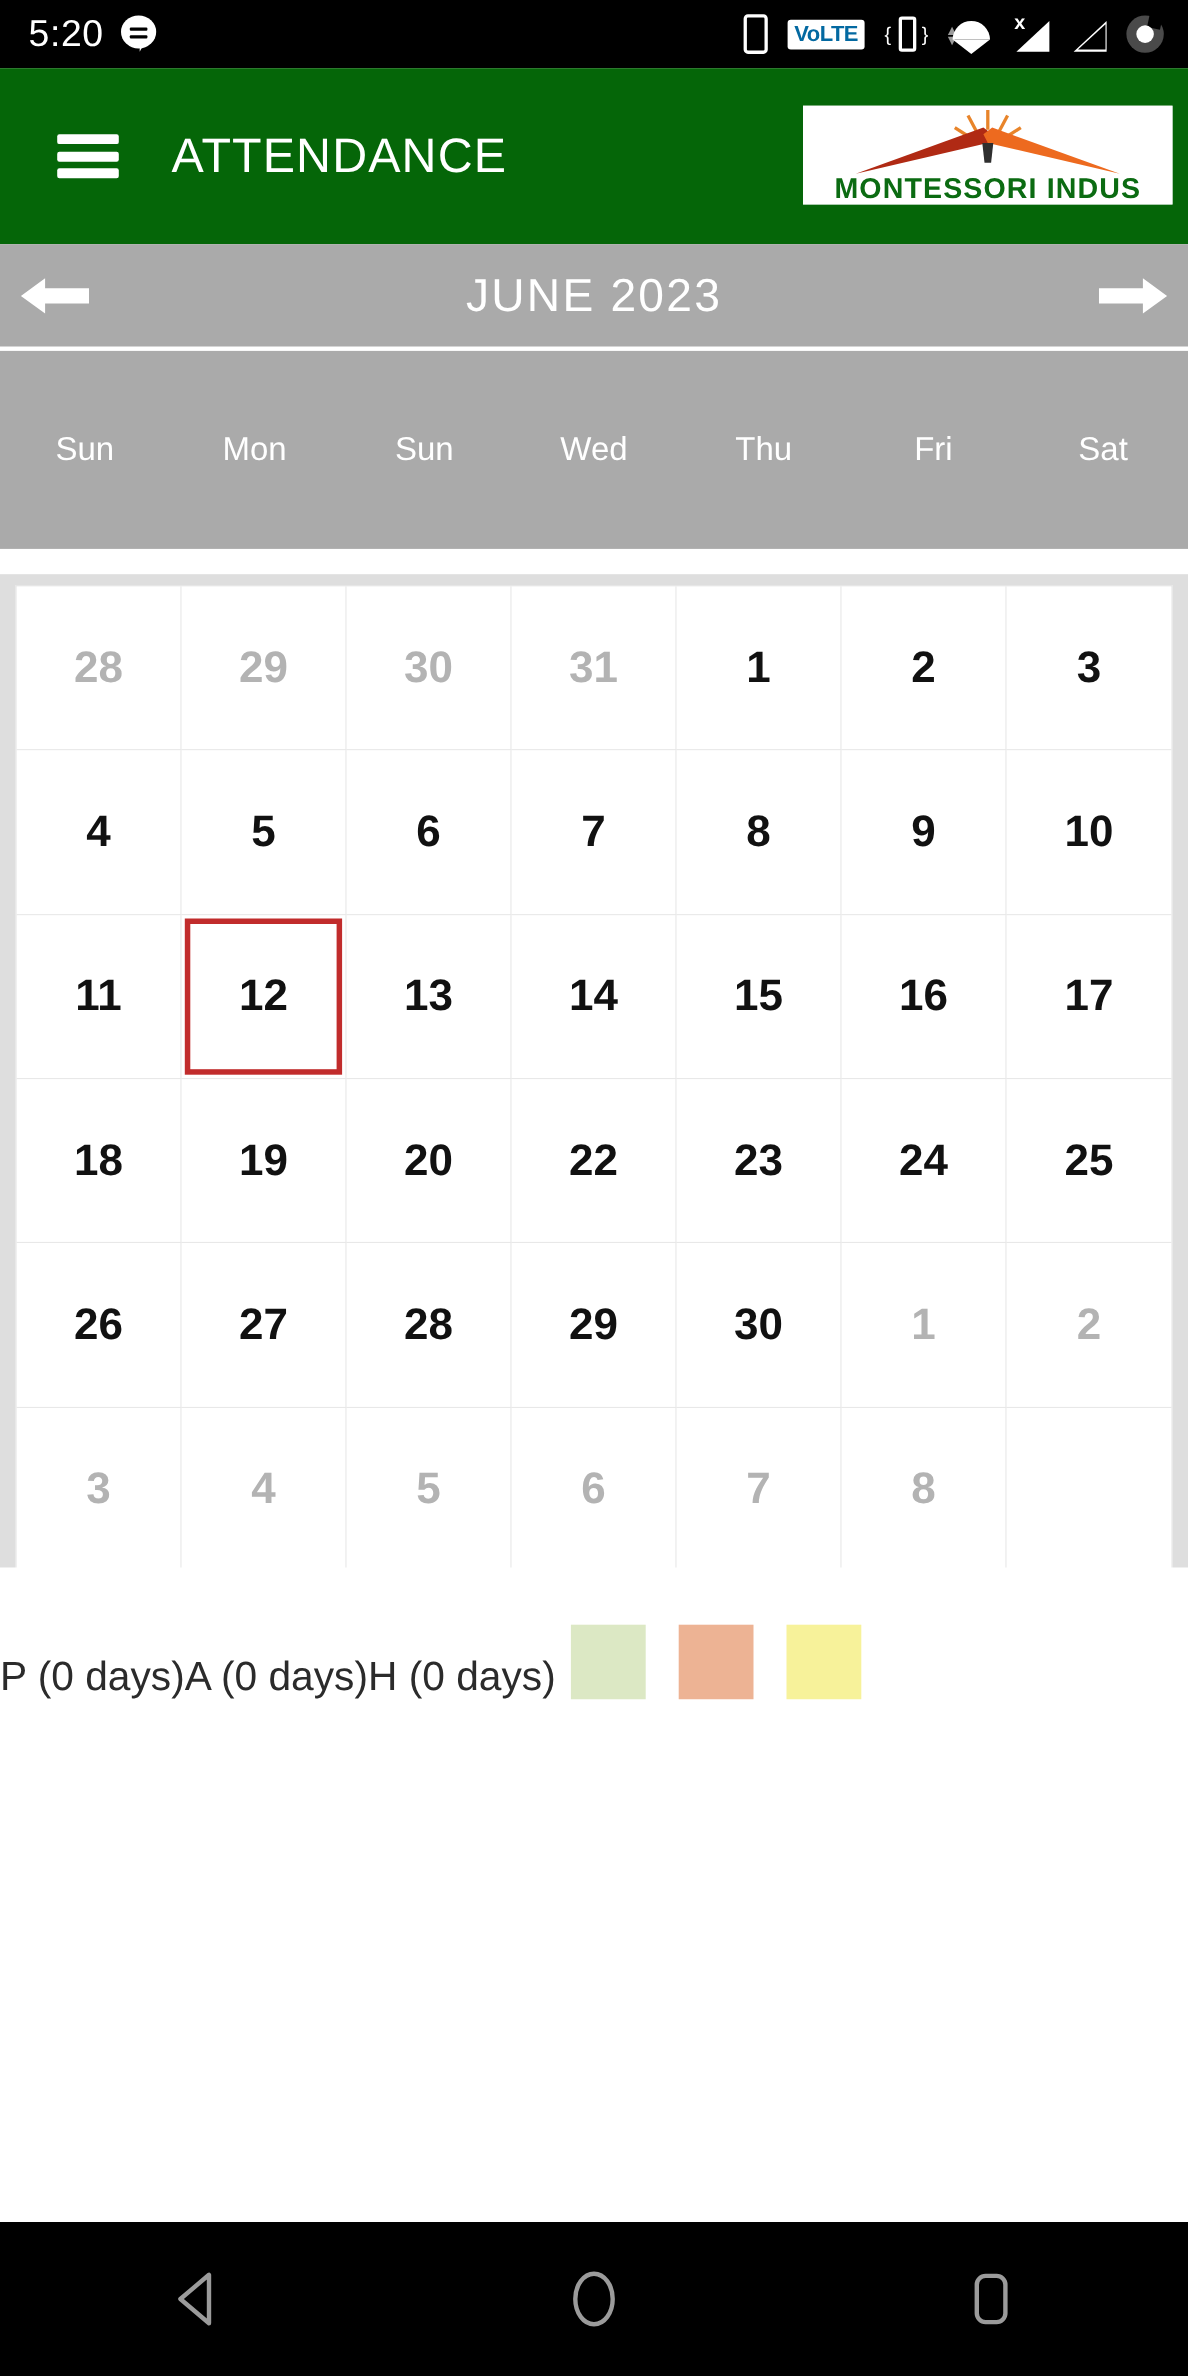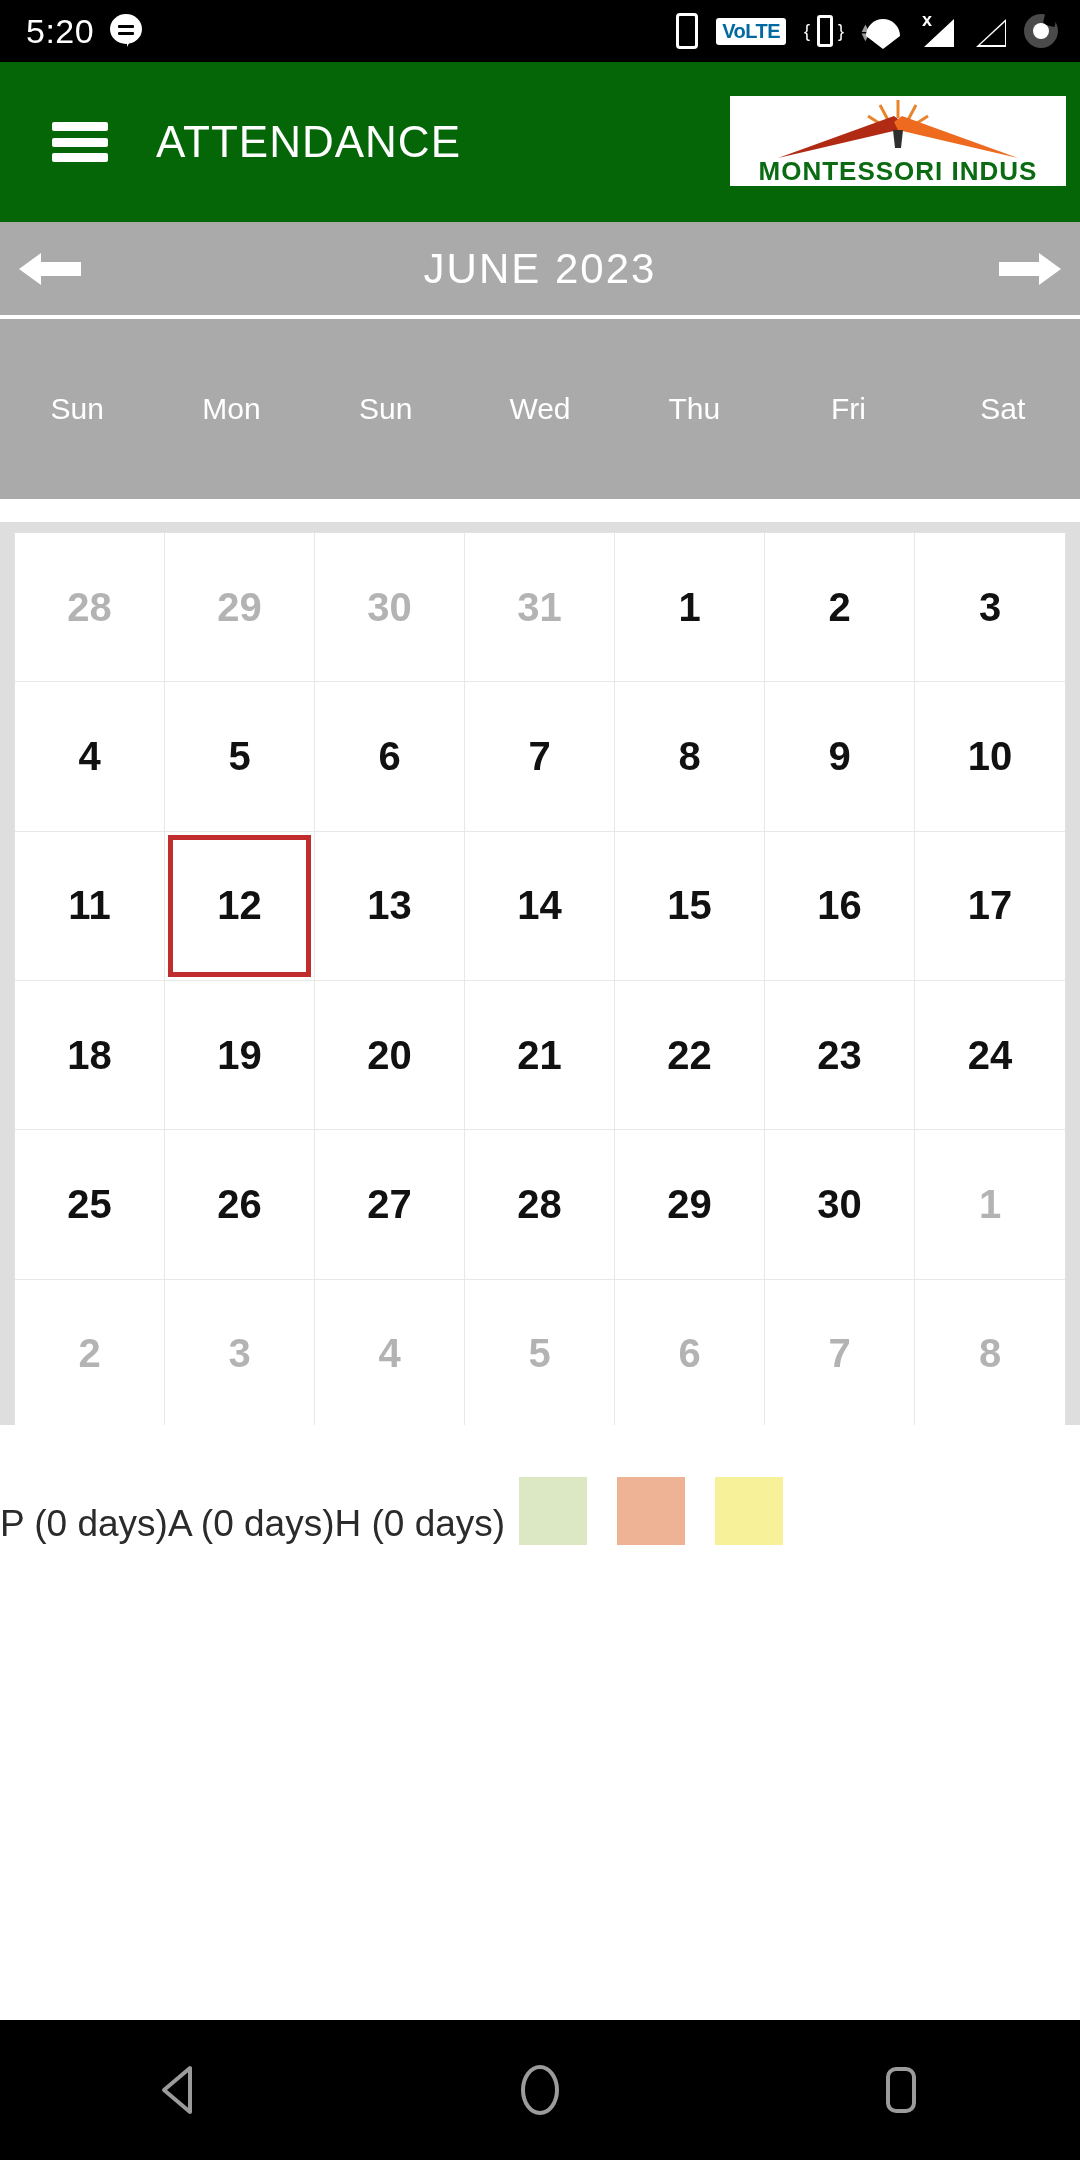--- a/index.html
+++ b/index.html
@@ -341,23 +341,20 @@
         <div class="cell">
           <span class="num">18</span>
         </div>
         <div class="cell">
           <span class="num">19</span>
         </div>
         <div class="cell">
           <span class="num">20</span>
         </div>
         <div class="cell">
-          <span class="num">21</span>
-        </div>
-        <div class="cell">
           <span class="num">22</span>
         </div>
         <div class="cell">
           <span class="num">23</span>
         </div>
         <div class="cell">
           <span class="num">24</span>
         </div>
         <div class="cell">
           <span class="num">25</span>

